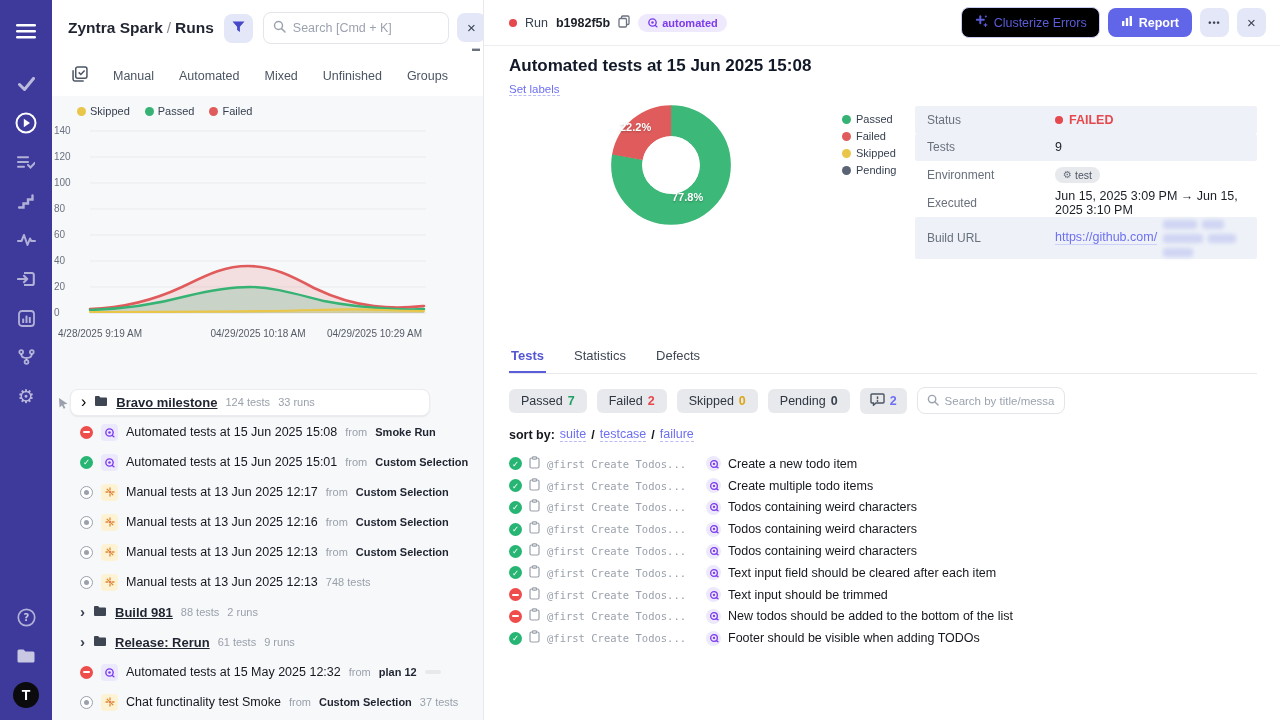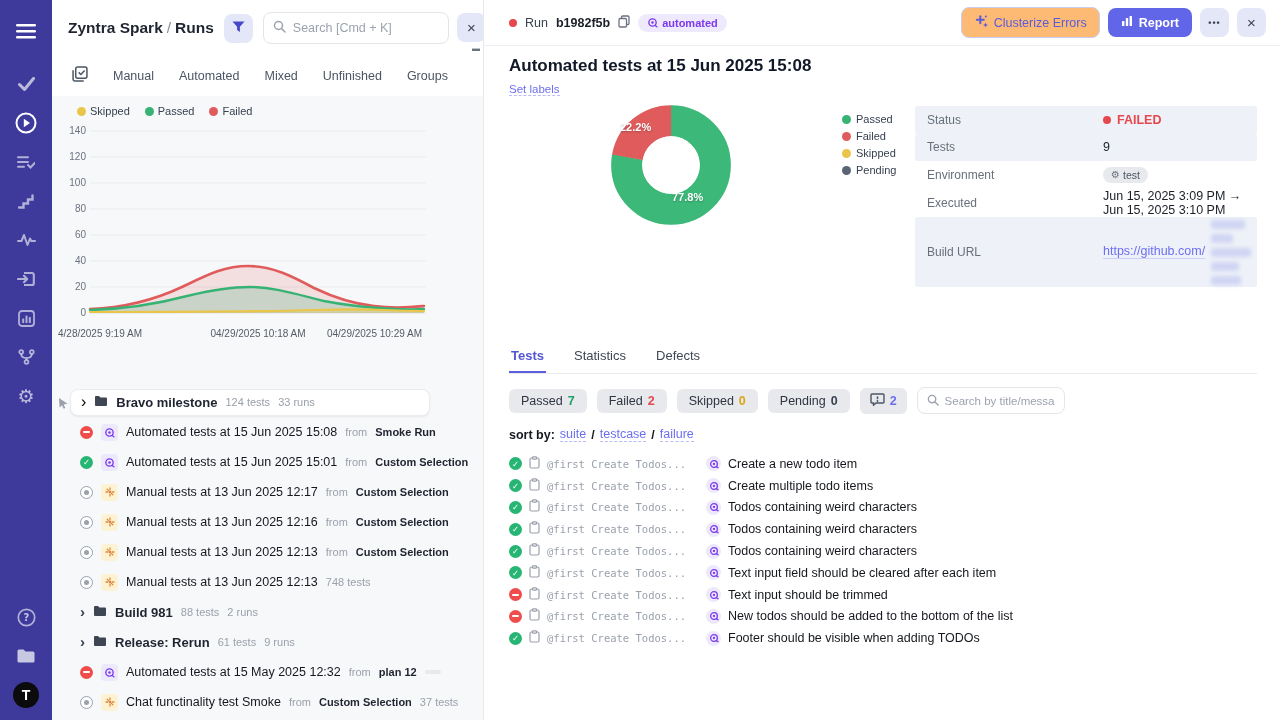--- a/index.html
+++ b/index.html
@@ -35,30 +35,30 @@
   .resize-mark { position:absolute; top:44px; right:2px; color:#6b7280; font-size:8px; letter-spacing:1px; }
   .rp-tabs { height:40px; background:#fff; display:flex; align-items:center; padding:0 14px 0 20px; gap:25px; }
   .rp-tabs .t { font-size:12.5px; color:#4b5563; cursor:pointer; white-space:nowrap; }
 
   
   .chart-card { height:250px; position:relative; background:#f7f8fa; }
   .cc-legend { position:absolute; top:9px; left:25px; display:flex; gap:15px; }
   .cc-legend .li { display:flex; align-items:center; gap:4px; font-size:11px; color:#374151; }
   .dot { width:9px; height:9px; border-radius:50%; display:inline-block; }
   .d-y { background:#e9c64a; } .d-g { background:#36b374; } .d-r { background:#e05c5c; } .d-p { background:#5a6474; }
-  .ytick { position:absolute; left:2px; width:32px; text-align:right; font-size:10px; color:#6b7280; }
+  .ytick { position:absolute; left:2px; width:32px; font-size:10px; color:#6b7280; }
   .xlab { position:absolute; top:232px; font-size:10px; color:#555b66; white-space:nowrap; }
   .ccsvg { position:absolute; top:20px; left:0; }
 
   
   .run-list { padding:41px 0 0 0; }
   .run-row { height:30px; display:flex; align-items:center; padding:0 6px 0 28px; gap:8px;
     white-space:nowrap; cursor:pointer; overflow:hidden; }
   .run-row .chev { font-size:15px; color:#3b4252; font-weight:bold; line-height:1; margin-top:-2px; }
-  .fname { font-size:13px; font-weight:bold; color:#1f2430; }
+  .fname { font-size:13px; font-weight:bold; color:#1f2430;text-decoration:underline; }
   .meta { font-size:11px; color:#9aa1ab; }
   .rtitle { font-size:12.5px; color:#15181e; }
   .from { font-size:11px; color:#9aa1ab; }
   .src { font-size:11px; font-weight:bold; color:#1f2430; }
   .envb { background:#e7e9ed; border-radius:10px; padding:2px 8px; font-size:10.5px; color:#4b5563;
     display:inline-flex; align-items:center; gap:3px; }
   .envb .gear { font-size:10px; color:#6b7280; }
   .bravo-wrap { position:relative; display:flex; align-items:center; height:30px; }
   .cursor-ico { position:absolute; left:6px; top:8px; }
   .bravo-card { margin-left:18px; width:360px; height:27px; background:#fff; border:1px solid #ececf0;
@@ -80,40 +80,40 @@
   .detail { flex:1; background:#fff; display:flex; flex-direction:column; overflow:hidden; }
   .dt-head { height:46px; border-bottom:1px solid #eceef2; display:flex; align-items:center;
     padding:0 14px 0 25px; gap:8px; }
   .rdot { width:8px; height:8px; border-radius:50%; background:#e5484d; }
   .run-lbl { font-size:12.5px; color:#374151; }
   .run-id { font-size:12.5px; font-weight:bold; color:#1b1f27; }
   .tbadge { background:#efe9fd; color:#7c3aed; border-radius:10px; padding:3px 9px; font-size:11px;
     font-weight:bold; display:inline-flex; align-items:center; gap:4px; }
   .hd-right { margin-left:auto; display:flex; align-items:center; gap:8px; }
   .btn-outline { display:inline-flex; align-items:center; gap:6px; border:1px solid #c9cdf3;
-    background:#fdba74; color:#5a5cd8; font-size:12.5px; padding:6px 12px; border-radius:8px; cursor:pointer;
+    background:#000000; color:#5a5cd8; font-size:12.5px; padding:6px 12px; border-radius:8px; cursor:pointer;
     font-family:"Liberation Sans",sans-serif; }
   .btn-solid { display:inline-flex; align-items:center; gap:6px; border:none; background:#6165e7;
     color:#fff; font-size:12.5px; font-weight:bold; padding:7px 13px; border-radius:8px; cursor:pointer;
     font-family:"Liberation Sans",sans-serif; }
   .dots { font-size:9px; letter-spacing:1px; color:#3b4252; font-weight:bold; }
 
   .dt-body { padding:10px 23px 0 25px; position:relative; flex:1; }
   .dt-title { font-size:17px; font-weight:bold; color:#111827; }
   .linky { color:#6d6ff1; border-bottom:1px dashed #b9bcf5; cursor:pointer; text-decoration:none; }
   .set-labels { display:inline-block; font-size:11.5px; margin-top:7px; }
 
   .overview { position:relative; height:242px; }
   .donut-wrap { position:absolute; left:96px; top:2px; width:132px; height:132px; }
   .donut-lab { position:absolute; color:#fff; font-size:11px; font-weight:bold;
     text-shadow:0 1px 2px rgba(0,0,0,.25); }
   .dlegend { position:absolute; left:333px; top:16px; }
   .dlegend .li { display:flex; align-items:center; gap:5px; font-size:11px; color:#374151; margin-bottom:5px; }
   .dtable { position:absolute; left:406px; top:9px; right:0; }
-  .drow { display:flex; align-items:center; min-height:27.5px; padding:0 12px; border-radius:2px;gap:48px; }
+  .drow { display:flex; align-items:center; min-height:27.5px; padding:0 12px; border-radius:2px; }
   .drow.alt { background:#eef2f8; }
   .drow.gap { margin-top:5px; }
   .dlab { width:128px; font-size:12px; color:#68707c; flex-shrink:0; }
   .dval { font-size:12.5px; color:#1b1f27; font-weight:500; display:flex; align-items:center; gap:6px; }
   .failed-val { color:#e5484d; font-weight:bold; display:flex; align-items:center; gap:6px; font-size:12.5px; }
   .blurchunk { display:inline-block; height:9px; border-radius:2px; background:#c8cdf2; filter:blur(2px);
     margin-right:5px; vertical-align:middle; opacity:.8; }
 
   .dt-tabs { display:flex; gap:26px; border-bottom:1px solid #e8eaee; margin-top:2px; }
   .dt-tabs .tab { font-size:13px; color:#3f4754; padding:7px 2px 8px; cursor:pointer; }

